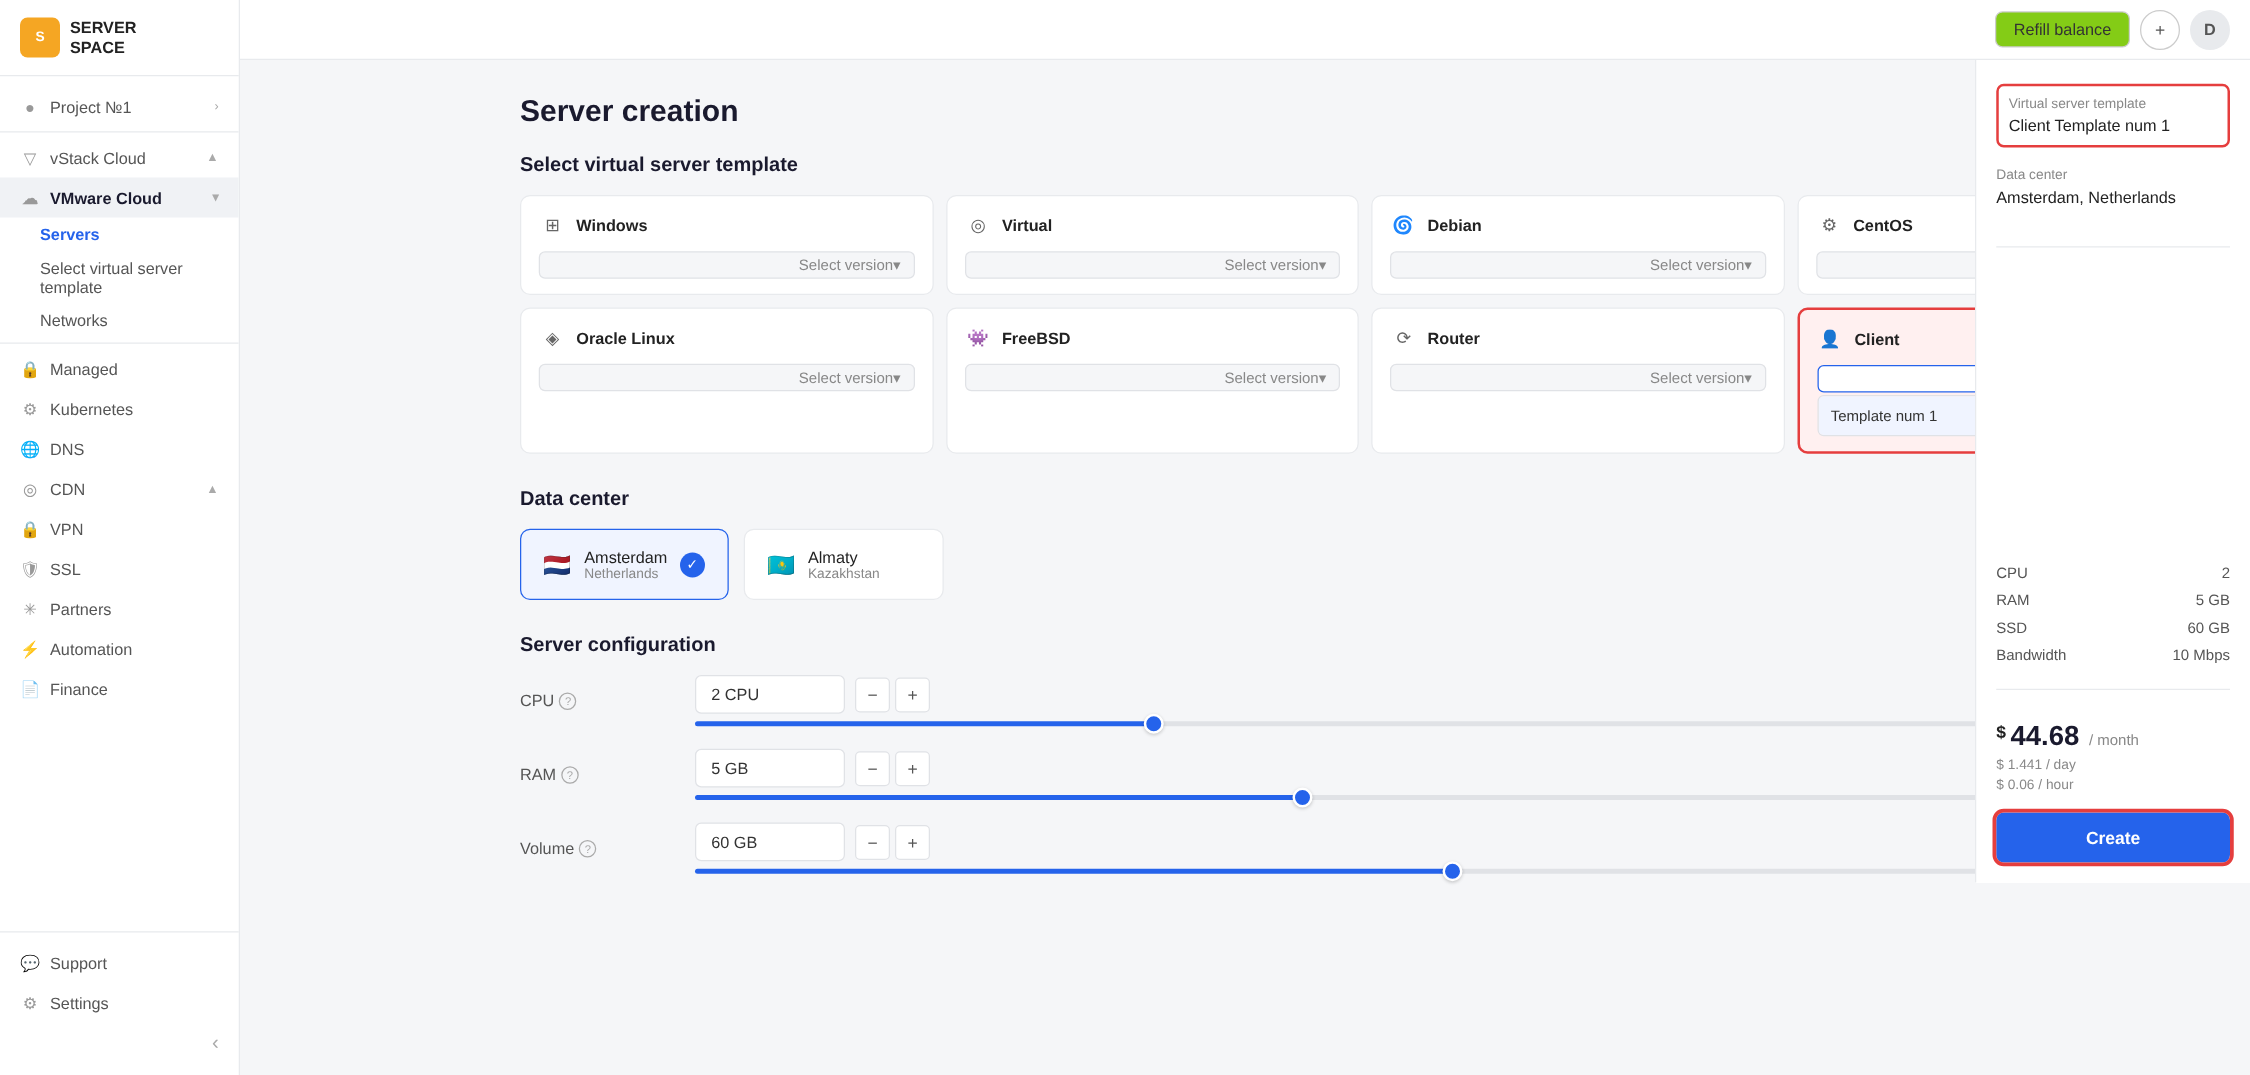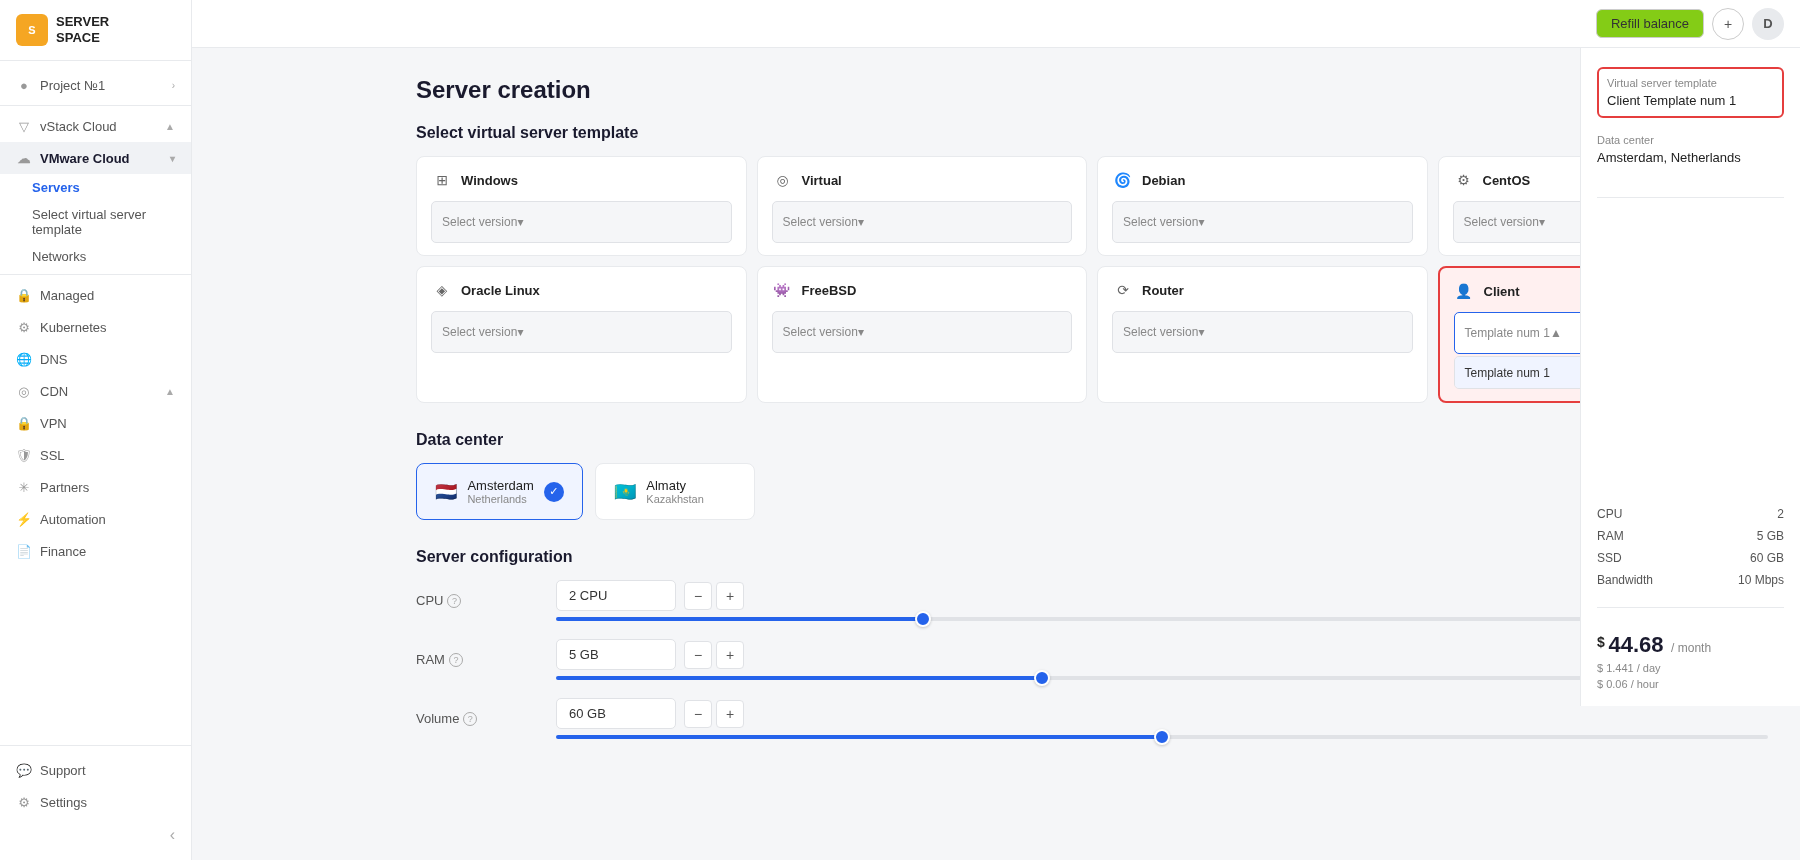--- a/index.html
+++ b/index.html
@@ -33,21 +33,21 @@
     .page-title { font-size: 24px; font-weight: 700; color: #1a1a2e; margin-bottom: 20px; }
     .section-title { font-size: 16px; font-weight: 600; color: #1a1a2e; margin-bottom: 14px; }
 
     
     .template-grid { display: grid; grid-template-columns: repeat(4, 1fr); gap: 10px; margin-bottom: 28px; }
     .template-card { background: #fff; border: 1.5px solid #e8eaed; border-radius: 8px; padding: 12px 14px; cursor: pointer; position: relative; }
     .template-card-header { display: flex; align-items: center; gap: 8px; margin-bottom: 10px; }
     .template-card-icon { width: 22px; height: 22px; display: flex; align-items: center; justify-content: center; color: #666; font-size: 14px; }
     .template-card-name { font-size: 13px; font-weight: 600; color: #222; }
     .template-select-check { position: absolute; top: 10px; right: 10px; width: 20px; height: 20px; background: #2563eb; border-radius: 50%; display: flex; align-items: center; justify-content: center; color: #fff; font-size: 11px; }
-    .version-select { display: flex; align-items: center; justify-content: flex-start; background: #f5f6f8; border: 1px solid #e0e2e6; border-radius: 5px; padding: 13px 10px; font-size: 12px; color: #888; cursor: pointer; }
+    .version-select { display: flex; align-items: center; justify-content: flex-end; background: #f5f6f8; border: 1px solid #e0e2e6; border-radius: 5px; padding: 3px 10px; font-size: 12px; color: #888; cursor: pointer; }
     .version-select.open { background: #fff; border-color: #2563eb; }
 
     
     .dropdown-open { background: #fff; border: 1px solid #2563eb; border-radius: 5px; margin-top: 4px; overflow: hidden; }
     .dropdown-option { padding: 8px 10px; font-size: 12px; color: #333; cursor: pointer; display: flex; align-items: center; justify-content: space-between; background: #f0f4ff; }
     .dropdown-option .check { color: #2563eb; font-size: 13px; }
 
     
     .template-card.client-selected { border: 2px solid #e53e3e; background: #fff0f0; }
 
@@ -406,13 +406,14 @@
   <div class="rp-price-section">
     <div>
       <span class="rp-price-sup">$</span>
       <span class="rp-price-main">44.68</span>
       <span class="rp-price-month">/ month</span>
     </div>
     <div class="rp-price-sub">$ 1.441 / day</div>
     <div class="rp-price-sub">$ 0.06 / hour</div>
   </div>
 
+  <button class="create-btn">Create</button>
 </div>
 
 </body></html>

